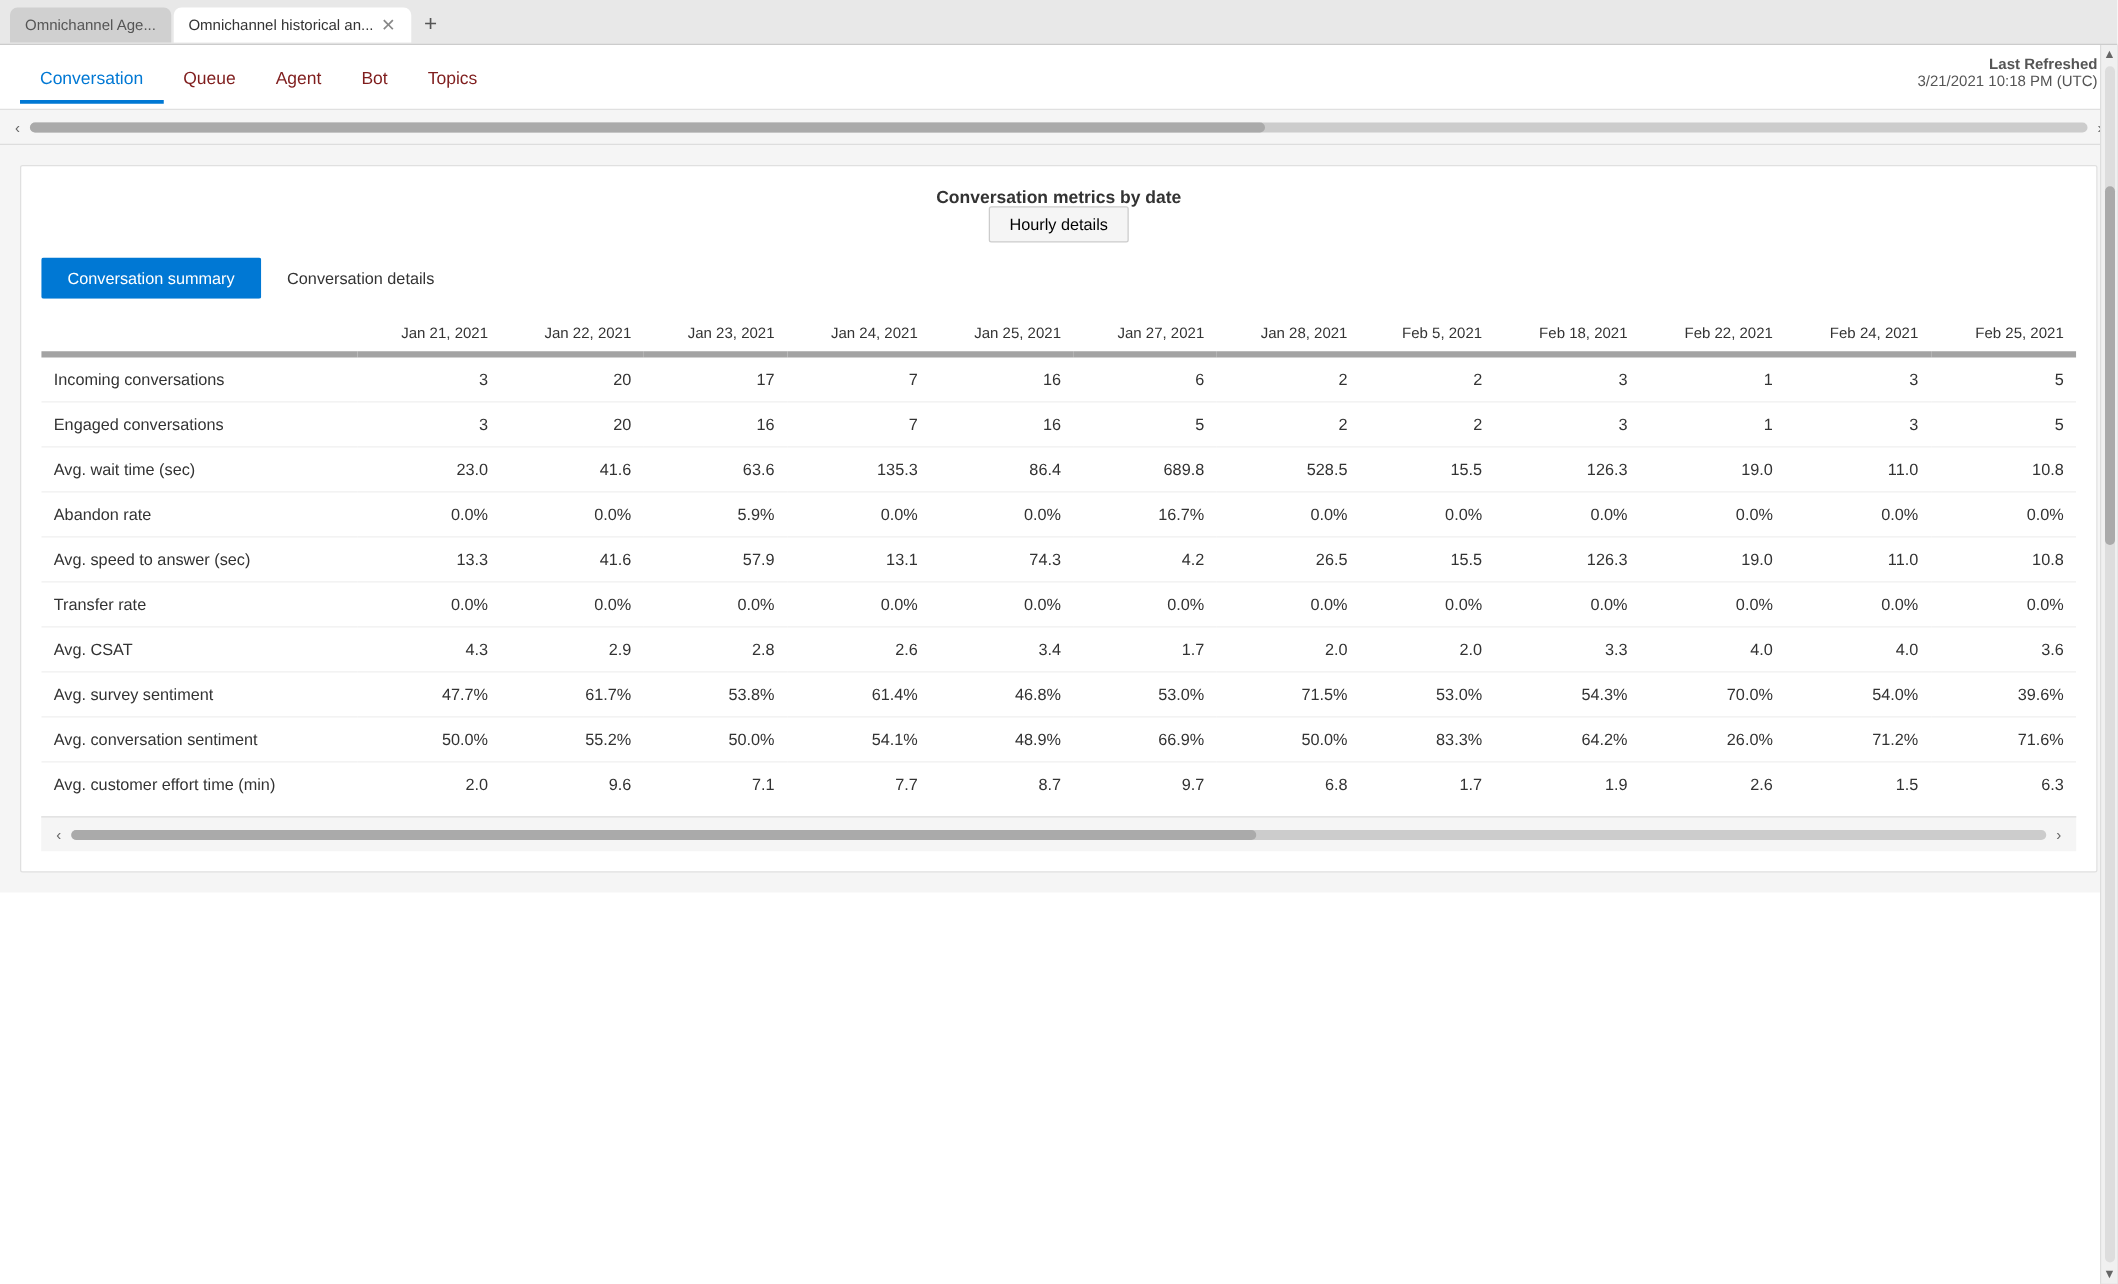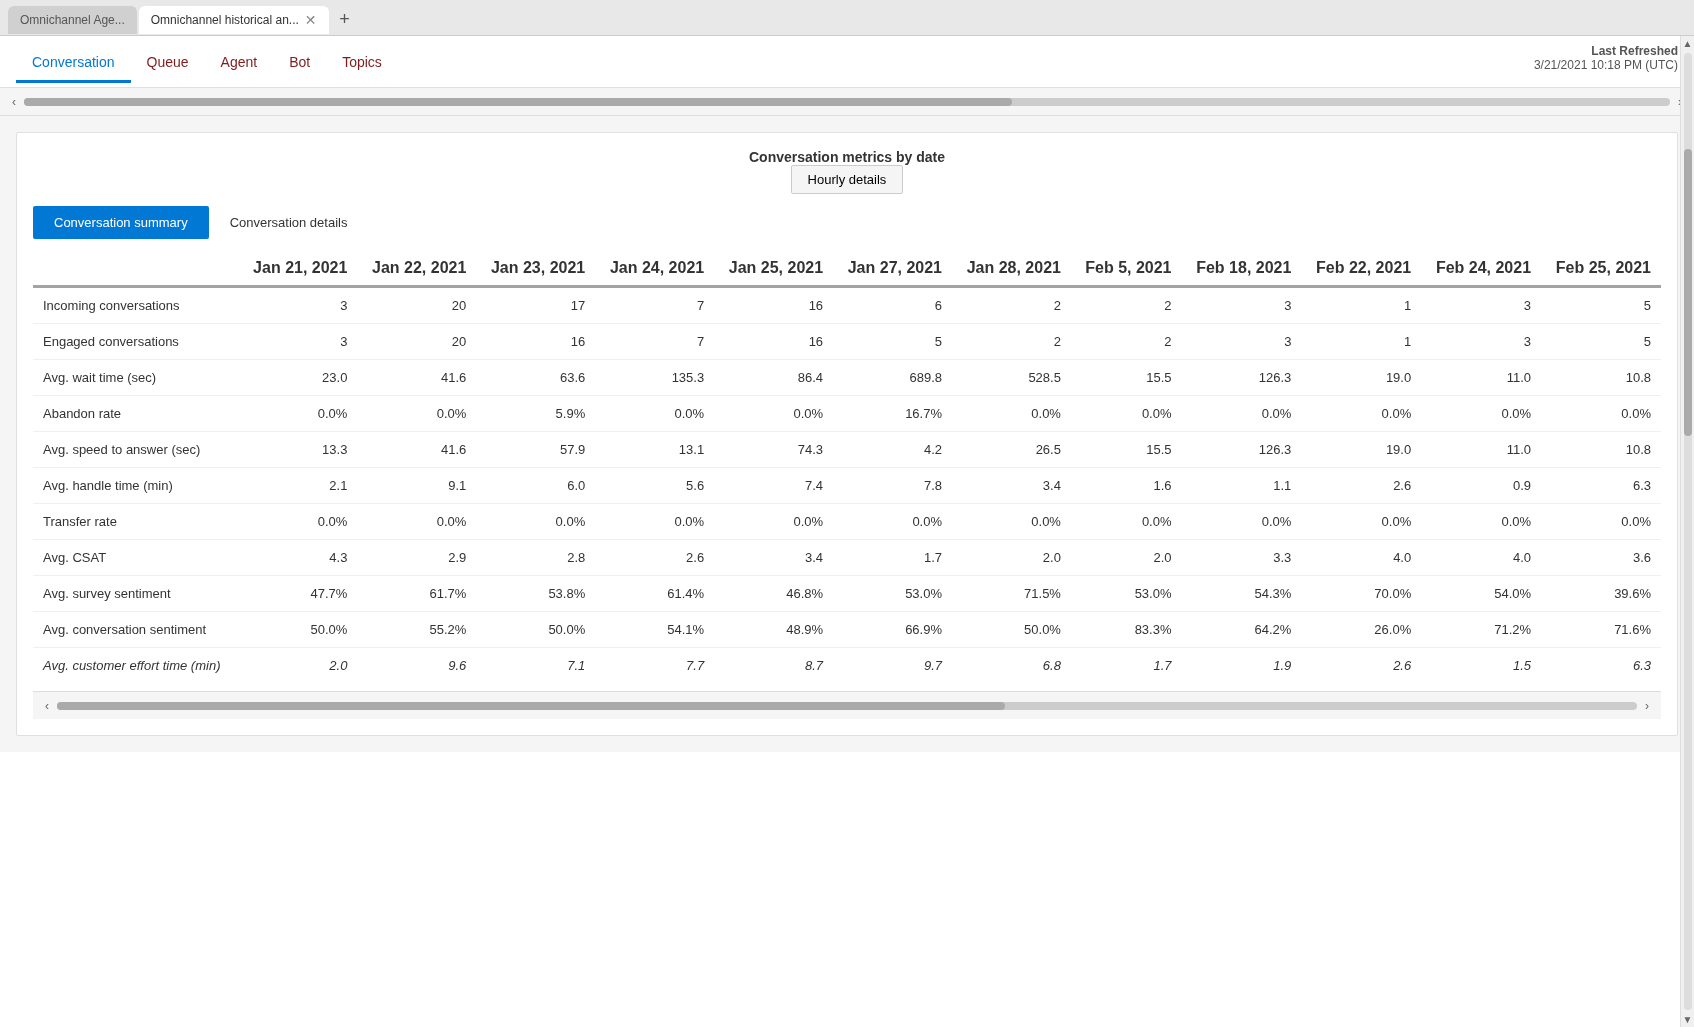--- a/index.html
+++ b/index.html
@@ -81,26 +81,26 @@
     }
     .metrics-tab.active {
       background: #0078d4; color: #fff; font-weight: 500;
     }
     .metrics-tab.inactive { color: #333; }
 
     
     .table-wrapper { overflow-x: auto; }
     table { border-collapse: collapse; width: 100%; min-width: 900px; }
     thead th {
-      font-size: 16px; font-weight: 700; color: #333; text-align: right;
-      padding: 8px 10px; border-bottom: 3px solid #a3a3a3; white-space: nowrap;
+      font-size: 12px; font-weight: 400; color: #333; text-align: right;
+      padding: 8px 10px; border-bottom: 5px solid #a3a3a3; white-space: nowrap;
     }
     thead th:first-child { text-align: left; }
     tbody tr { border-bottom: 1px solid #f0f0f0; }
-    tbody tr:last-child { border-bottom: none; font-style: italic; }
+    tbody tr:last-child { border-bottom: none; }
     tbody td {
       font-size: 13px; color: #333; text-align: right;
       padding: 10px 10px; white-space: nowrap;
     }
     tbody td:first-child { text-align: left; font-weight: 400; }
 
     
     .bottom-scroll-area {
       background: #f5f5f5; border-top: 1px solid #ddd;
       display: flex; align-items: center; padding: 4px 8px; height: 28px; margin-top: 8px;
@@ -275,35 +275,20 @@
                 <td>74.3</td>
                 <td>4.2</td>
                 <td>26.5</td>
                 <td>15.5</td>
                 <td>126.3</td>
                 <td>19.0</td>
                 <td>11.0</td>
                 <td>10.8</td>
               </tr>
               <tr>
-                <td>Avg. handle time (min)</td>
-                <td>2.1</td>
-                <td>9.1</td>
-                <td>6.0</td>
-                <td>5.6</td>
-                <td>7.4</td>
-                <td>7.8</td>
-                <td>3.4</td>
-                <td>1.6</td>
-                <td>1.1</td>
-                <td>2.6</td>
-                <td>0.9</td>
-                <td>6.3</td>
-              </tr>
-              <tr>
                 <td>Transfer rate</td>
                 <td>0.0%</td>
                 <td>0.0%</td>
                 <td>0.0%</td>
                 <td>0.0%</td>
                 <td>0.0%</td>
                 <td>0.0%</td>
                 <td>0.0%</td>
                 <td>0.0%</td>
                 <td>0.0%</td>

